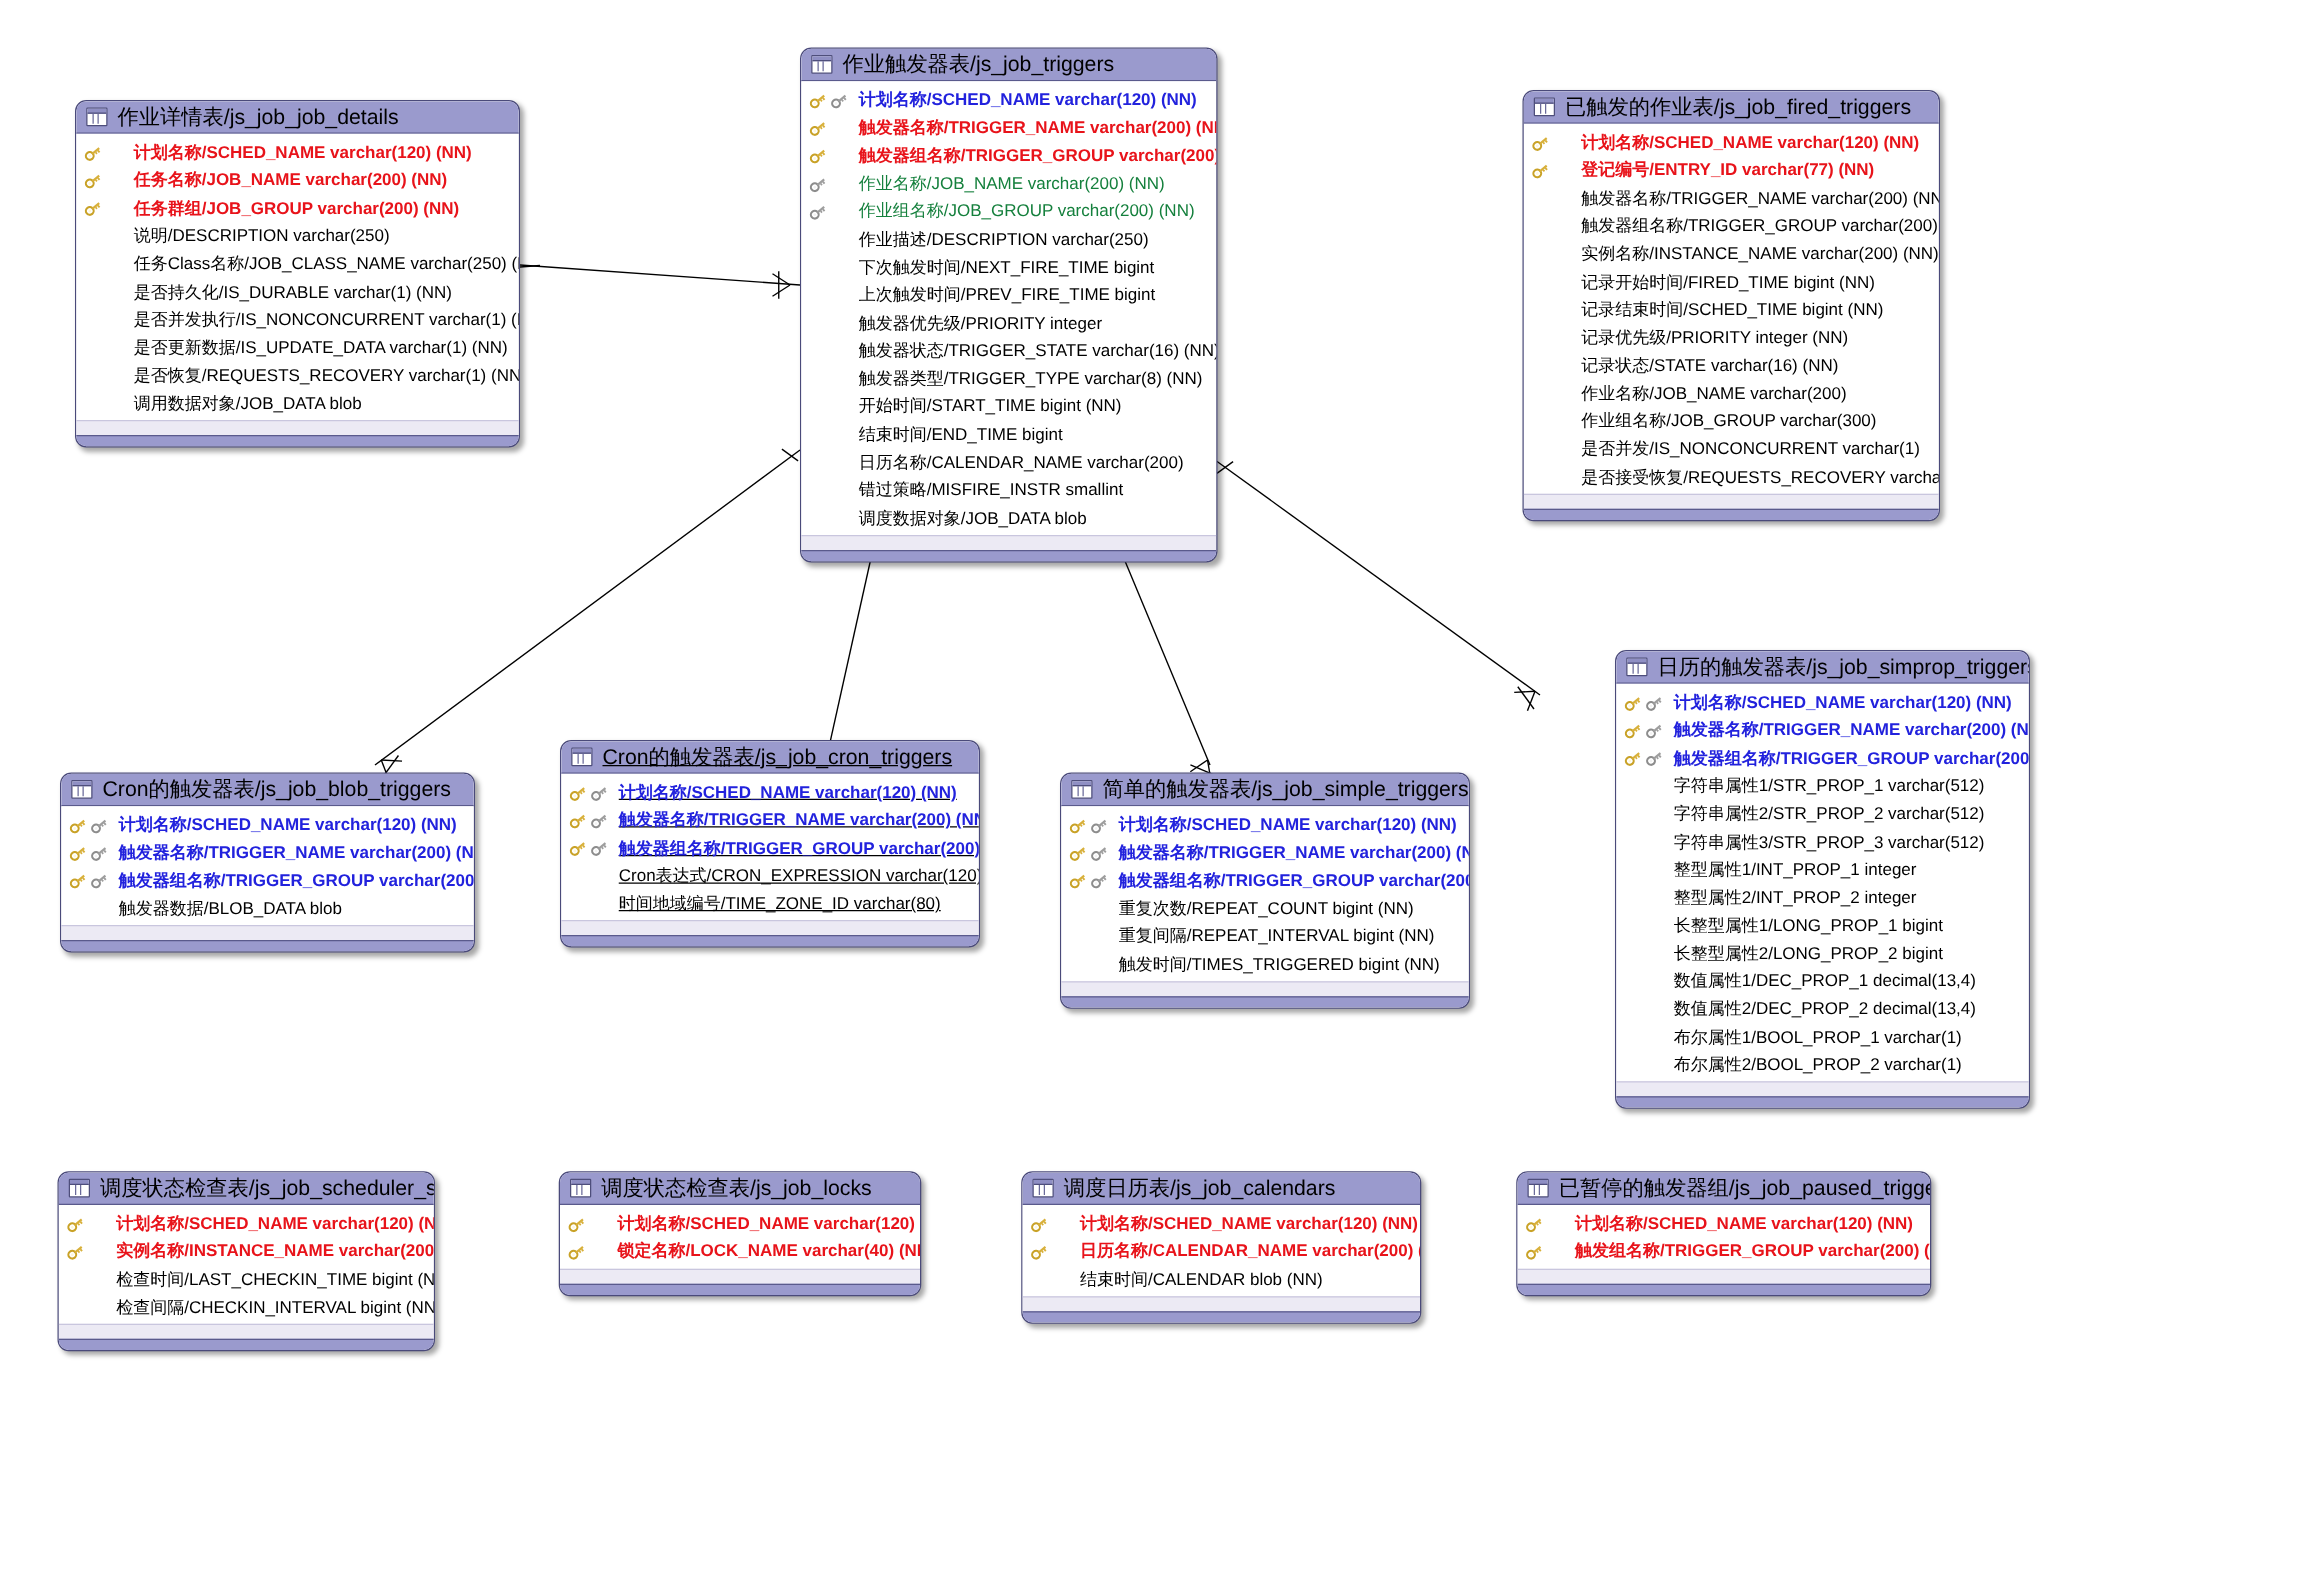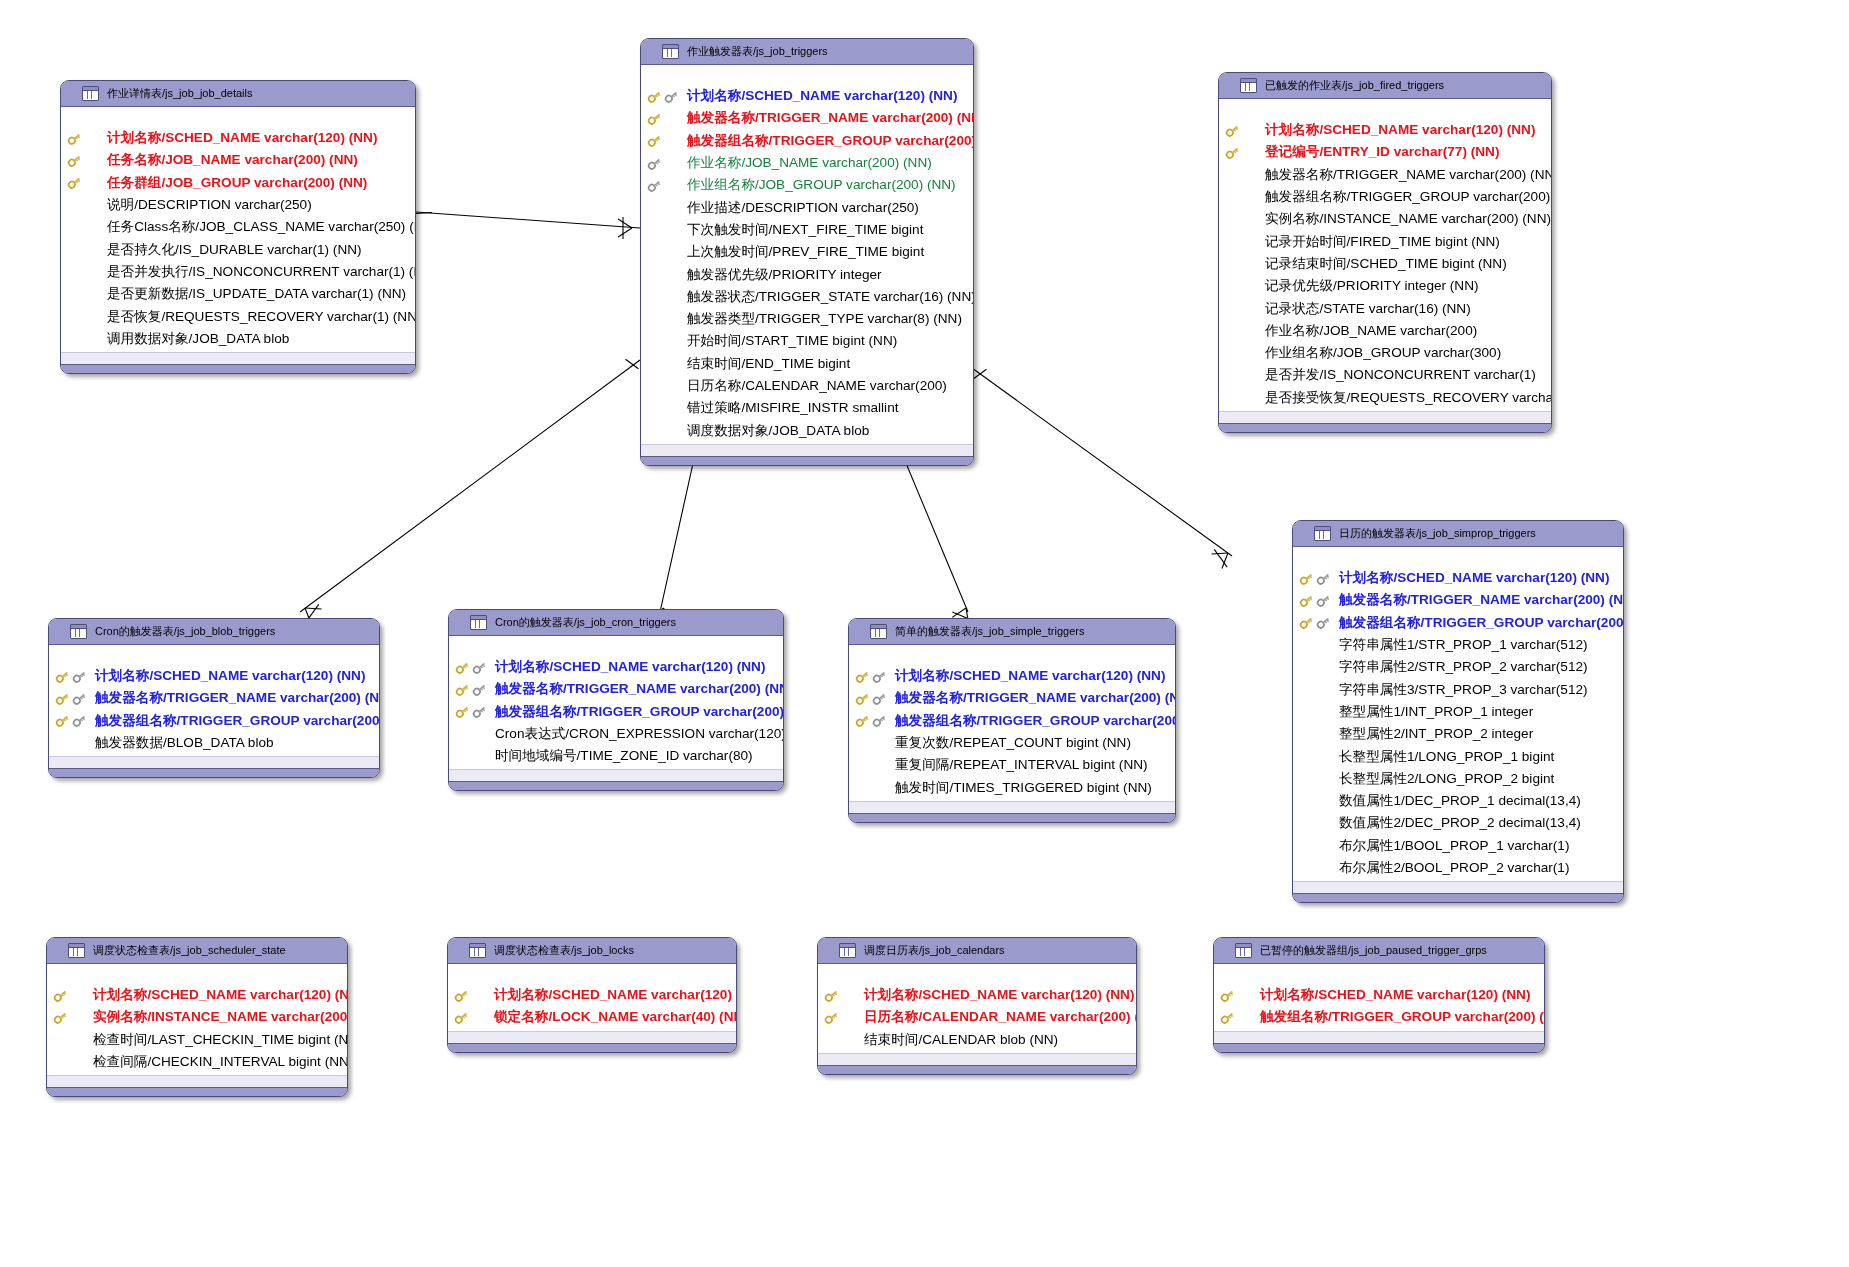--- a/index.html
+++ b/index.html
@@ -21,26 +21,26 @@
     box-shadow:3px 3px 4px rgba(0,0,0,.35);
     overflow:hidden;
   }
   .tbl .hdr{
     background:#9a9acd;
     border-bottom:1px solid #5a5a8c;
     height:25px;
     display:flex;
     align-items:center;
     gap:8px;
-    padding:0 21px;
-    font-size:11px;
+    padding:0 8px;
+    font-size:17px;
     color:#000;
     white-space:nowrap;
   }
-  .tbl .body{padding:4px 16px 2px 0;background:#fff;margin-top:16px;}
+  .tbl .body{padding:4px 16px 2px 0;background:#fff;}
   .tbl .foot{
     height:11px;
     background:#eceaf4;
     border-top:1px solid #c9c6de;
   }
   .tbl .foot2{
     height:8px;
     background:#9a9acd;
     border-top:1px solid #5a5a8c;
   }
@@ -682,21 +682,21 @@
             <span class="col-pkfk">触发器组名称/TRIGGER_GROUP varchar(200) (NN)</span>
           </div>
           <div class="row">
             <span class="keys"></span>
             <span class="col-plain">触发器数据/BLOB_DATA blob</span>
           </div>
         </div>
         <div class="foot"></div>
         <div class="foot2"></div>
       </div>
-      <div class="tbl" style="left: 448px; top: 609px; width: 334px;">
+      <div class="tbl" style="left: 448px; top: 592px; width: 334px; text-decoration: underline;">
         <div class="hdr">
           <span class="tico"></span>
           <span>Cron的触发器表/js_job_cron_triggers</span>
         </div>
         <div class="body">
           <div class="row">
             <span class="keys">
               <span class="k">
                 <svg width="15" height="13" viewBox="0 0 15 13">
                   <g transform="rotate(-40 7.5 6.5)">

